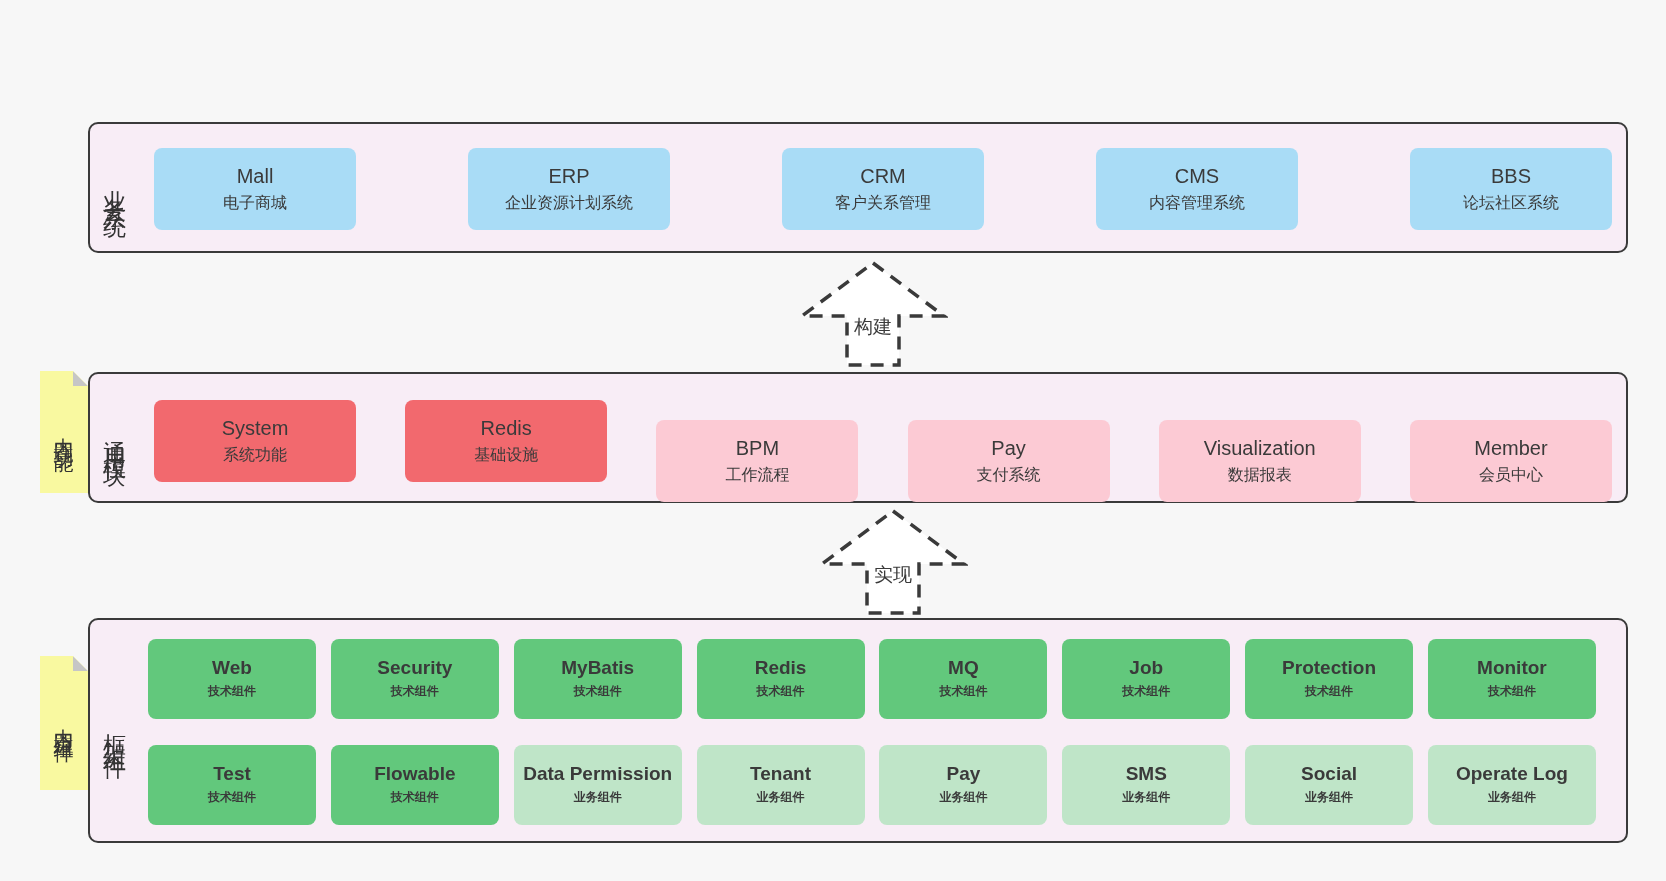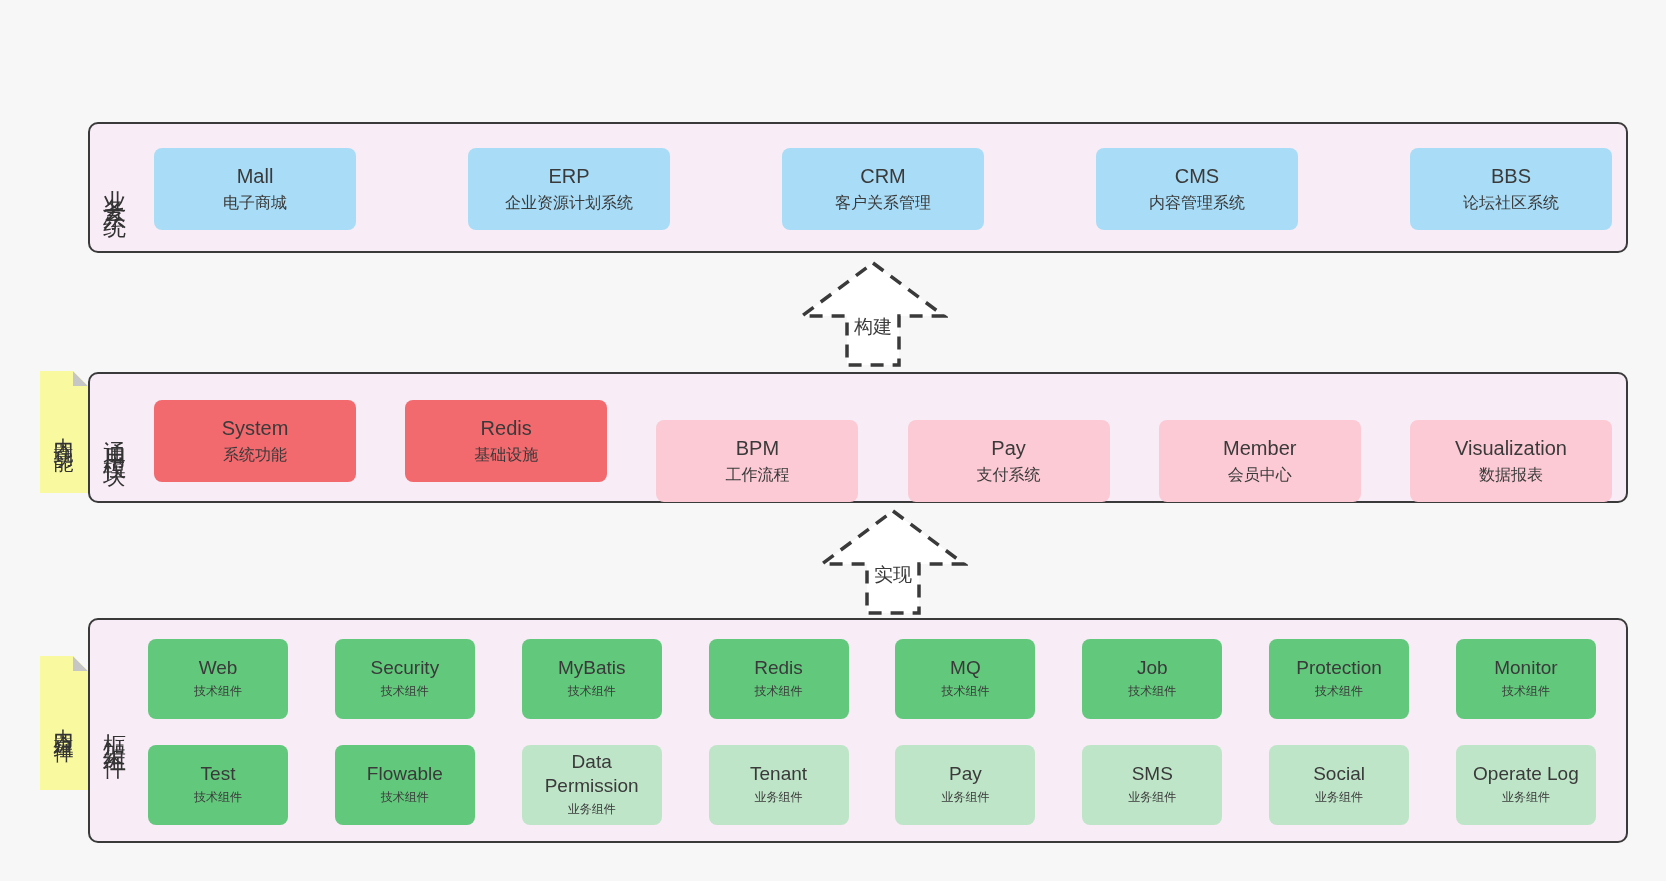--- a/index.html
+++ b/index.html
@@ -42,21 +42,21 @@
   .row8.r1{top:19px;}
   .row8.r2{top:125px;}
 
   .box{
     border-radius:8px;
     display:flex;flex-direction:column;
     justify-content:center;align-items:center;
     text-align:center;box-sizing:border-box;padding:14px 6px;
   }
   .row6 .box{width:202px;height:82px;}
-  .row8 .box{width:140px;height:80px;padding:2px 4px;}
+  .row8 .box{width:168px;height:80px;padding:2px 4px;font-weight:bold;}
 
   .row6 .t1{font-size:20px;line-height:27px;}
   .row6 .t2{font-size:16px;line-height:26px;}
   .row8 .t1{font-size:19px;line-height:24px;}
   .row8 .t2{font-size:12px;line-height:23px;}
 
   .blue{background:#a9dcf6;}
   .red{background:#f2696e;}
   .pink{background:#fccad4;margin-top:20px;}
   .gdark{background:#62c87c;}
@@ -151,26 +151,26 @@
       </div>
       <div class="box pink">
         <div class="t1">BPM</div>
         <div class="t2">工作流程</div>
       </div>
       <div class="box pink">
         <div class="t1">Pay</div>
         <div class="t2">支付系统</div>
       </div>
       <div class="box pink">
+        <div class="t1">Visualization</div>
+        <div class="t2">数据报表</div>
+      </div>
+      <div class="box pink">
         <div class="t1">Member</div>
         <div class="t2">会员中心</div>
-      </div>
-      <div class="box pink">
-        <div class="t1">Visualization</div>
-        <div class="t2">数据报表</div>
       </div>
     </div>
   </section>
 
   <svg class="arrow arrow2" viewBox="0 0 150 112">
     <path class="arrow-shape" d="M75 5 L146 58 L101 58 L101 107 L49 107 L49 58 L4 58 Z"></path>
     <text class="arrow-label" x="75" y="75">实现</text>
   </svg>
 
   <div class="sticky sticky-bot">

